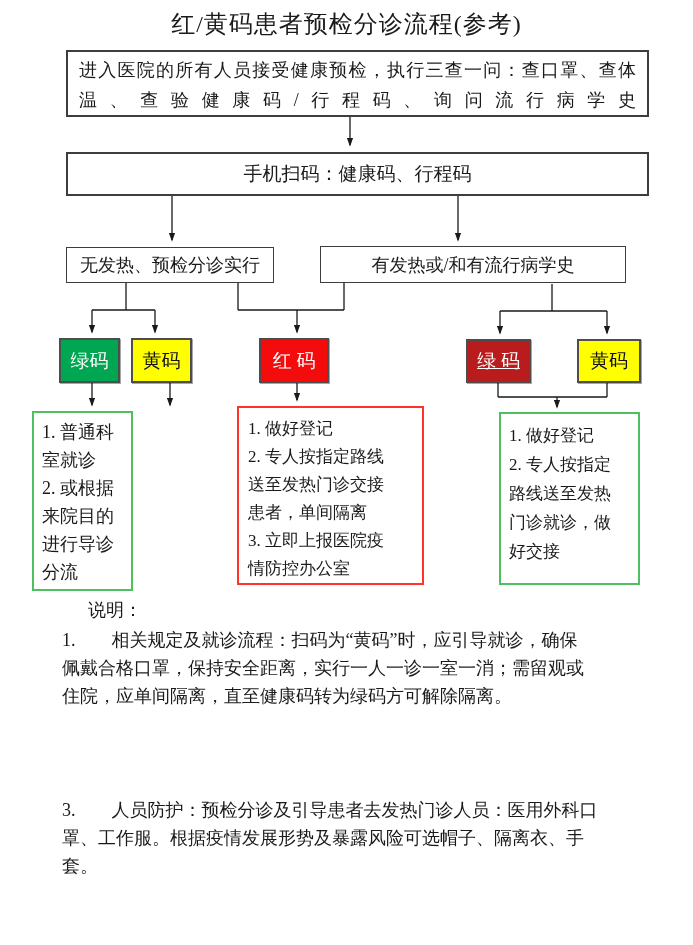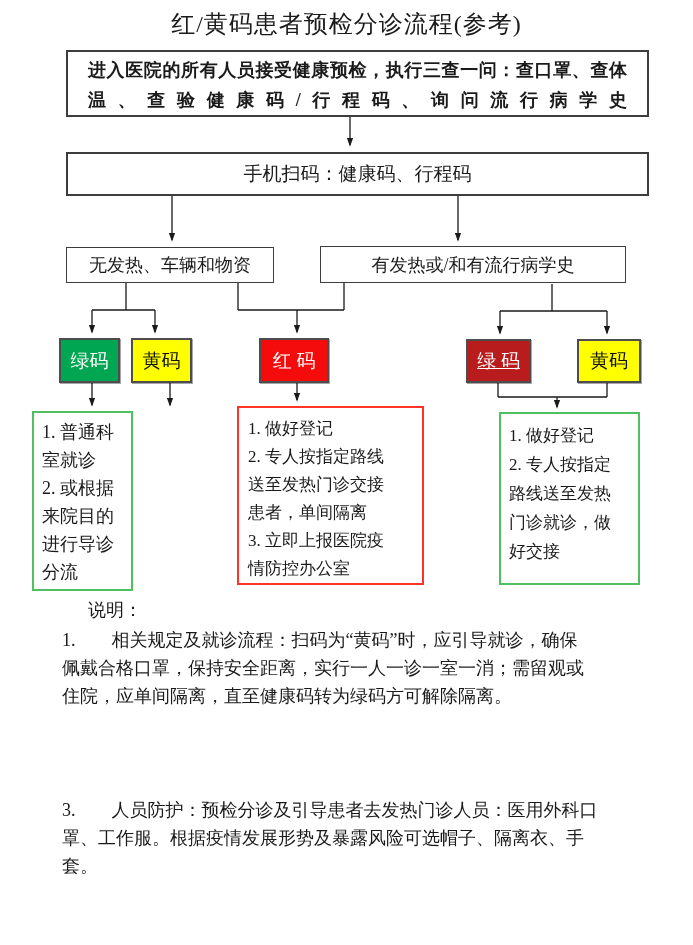--- a/index.html
+++ b/index.html
@@ -13,24 +13,23 @@
   .title{
     left:0;top:8px;width:693px;text-align:center;
     font-size:24px;font-weight:normal;letter-spacing:1px;margin:0;
   }
   .procbox{
     border:2px solid #3d3d3d;background:#ffffff;
     font-size:18px;
   }
   .entry{
     left:66px;top:50px;width:583px;height:67px;
-    padding:3px 20px;line-height:30px;
+    padding:3px 11px;line-height:30px;
     text-align:justify;text-align-last:justify;text-justify:inter-character;
     white-space:pre-line;
-    font-weight:bold;
   }
   .scan{
     left:66px;top:152px;width:583px;height:44px;
     display:flex;align-items:center;justify-content:center;
     font-size:19px;
   }
   .cond{
     border:1.5px solid #3d3d3d;background:#ffffff;
     display:flex;align-items:center;justify-content:center;
     font-size:18px;
@@ -97,21 +96,21 @@
     </g>
   </svg>
 
   <h1 class="abs title">红/黄码患者预检分诊流程(参考)</h1>
 
   <div class="abs procbox entry">进入医院的所有人员接受健康预检，执行三查一问：查口罩、查体
 温、查验健康码/行程码、询问流行病学史</div>
 
   <div class="abs procbox scan">手机扫码：健康码、行程码</div>
 
-  <div class="abs cond cond-l">无发热、车辆和物资</div>
+  <div class="abs cond cond-l">无发热、预检分诊实行</div>
   <div class="abs cond cond-r">有发热或/和有流行病学史</div>
 
   <div class="abs code light code-g1" style="background-color: rgb(0, 166, 81);">绿码</div>
   <div class="abs code dark code-y1" style="background-color: rgb(255, 255, 0);">黄码</div>
   <div class="abs code light code-r" style="background-color: rgb(244, 11, 11);">红 码</div>
   <div class="abs code light code-g2" style="background-color: #b91c1c; text-decoration: underline;">绿 码</div>
   <div class="abs code dark code-y2" style="background-color: rgb(255, 255, 0);">黄码</div>
 
   <div class="abs outcome out-a" style="border-color: rgb(79, 192, 95);">1. 普通科
 室就诊

